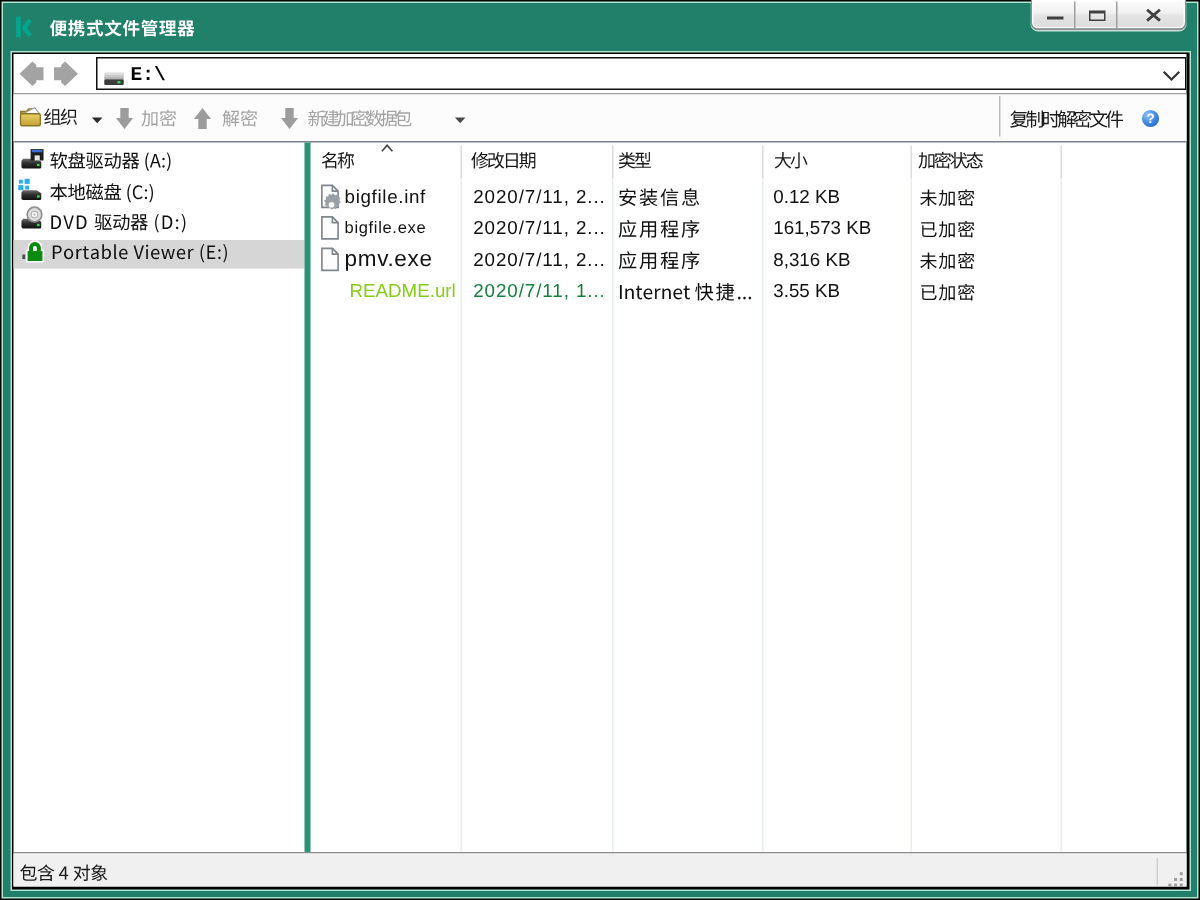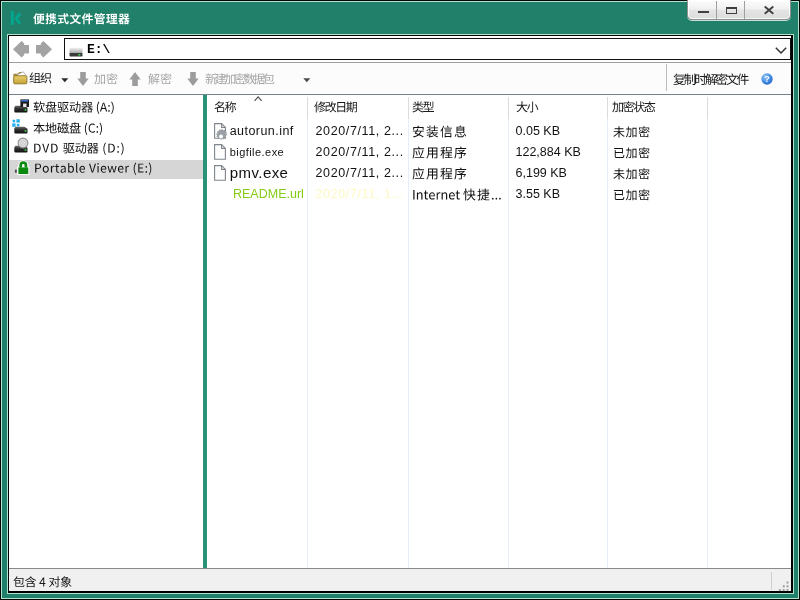--- a/index.html
+++ b/index.html
@@ -213,43 +213,43 @@
       </g>
     </svg>
 <svg class="t" style="left:213.8px;top:144.3px" width="14" height="18">
       <path d="M0.6,0.6 H7.6 L11.4,4.4 V15.2 H0.6 Z" fill="#fdfdfd" stroke="#80868d" stroke-width="1.1"></path>
       <path d="M7.6,0.6 V4.4 H11.4" fill="none" stroke="#80868d" stroke-width="1.1"></path>
     </svg>
 <svg class="t" style="left:213.8px;top:165.4px" width="14" height="18">
       <path d="M0.6,0.6 H7.6 L11.4,4.4 V15.2 H0.6 Z" fill="#fdfdfd" stroke="#80868d" stroke-width="1.1"></path>
       <path d="M7.6,0.6 V4.4 H11.4" fill="none" stroke="#80868d" stroke-width="1.1"></path>
     </svg>
-<div class="abs" style="left:229.7px;top:124.47px;font-size:12.5px;color:#121212;line-height:14px;white-space:pre;letter-spacing:0.45px">autorun.inf</div>
+<div class="abs" style="left:229.7px;top:124.47px;font-size:12.5px;color:#121212;line-height:14px;white-space:pre;letter-spacing:0.45px">bigfile.inf</div>
 <div class="abs" style="left:229.7px;top:145.47px;font-size:11px;color:#121212;line-height:14px;white-space:pre;letter-spacing:0.45px">bigfile.exe</div>
 <div class="abs" style="left:229.7px;top:166.47px;font-size:15px;color:#121212;line-height:14px;white-space:pre;letter-spacing:0.45px">pmv.exe</div>
 <div class="abs" style="left:233px;top:187.47px;font-size:12.5px;color:#84cc16;line-height:14px;white-space:pre">README.url</div>
 <div class="abs" style="left:315.5px;top:124.47px;font-size:12.5px;color:#121212;line-height:14px;white-space:pre;letter-spacing:0.62px">2020/7/11, 2...</div>
 <div class="abs" style="left:315.5px;top:145.47px;font-size:12.5px;color:#121212;line-height:14px;white-space:pre;letter-spacing:0.62px">2020/7/11, 2...</div>
 <div class="abs" style="left:315.5px;top:166.47px;font-size:12.5px;color:#121212;line-height:14px;white-space:pre;letter-spacing:0.62px">2020/7/11, 2...</div>
-<div class="abs" style="left:315.5px;top:187.47px;font-size:12.5px;color:#fef9c3;line-height:14px;white-space:pre;letter-spacing:0.62px">2020/7/11, 1...</div>
+<div class="abs" style="left:315.5px;top:187.47px;font-size:12.5px;color:#15803d;line-height:14px;white-space:pre;letter-spacing:0.62px">2020/7/11, 1...</div>
 <svg class="t" style="left:412px;top:120.9px" width="60" height="21">
       <path transform="translate(0,15.4)" d="M5.3 -10.5C5.5 -10.2 5.7 -9.7 5.9 -9.3H1.2V-6.7H2.2V-8.4H10.6V-6.7H11.6V-9.3H7C6.8 -9.7 6.5 -10.3 6.3 -10.8ZM8.4 -4.8C8 -3.8 7.4 -3 6.7 -2.3C5.8 -2.6 4.9 -3 4 -3.3C4.3 -3.7 4.6 -4.3 5 -4.8ZM3.8 -4.8C3.4 -4.1 2.9 -3.4 2.5 -2.9C3.5 -2.5 4.7 -2.1 5.8 -1.6C4.6 -0.8 3 -0.2 1 0.1C1.3 0.3 1.5 0.8 1.7 1C3.8 0.5 5.5 -0.1 6.9 -1.2C8.5 -0.5 10 0.3 10.9 0.9L11.7 0.1C10.7 -0.5 9.3 -1.2 7.7 -1.9C8.4 -2.7 9 -3.6 9.5 -4.8H12V-5.7H5.5C5.8 -6.4 6.2 -7 6.4 -7.6L5.4 -7.8C5.1 -7.2 4.8 -6.5 4.4 -5.7H0.9V-4.8Z M14.9 -9.5C15.4 -9.1 16.1 -8.5 16.4 -8.1L17 -8.7C16.7 -9.1 16 -9.7 15.5 -10ZM19.6 -4.8C19.8 -4.5 19.9 -4.2 20 -4H14.7V-3.2H19.1C17.9 -2.3 16.1 -1.6 14.5 -1.3C14.7 -1.1 14.9 -0.8 15 -0.6C15.8 -0.8 16.6 -1 17.3 -1.3V-0.5C17.3 0 16.9 0.2 16.7 0.3C16.8 0.5 16.9 0.9 17 1.1C17.3 0.9 17.7 0.8 21.4 0C21.3 -0.2 21.4 -0.6 21.4 -0.8L18.3 -0.1V-1.8C19.1 -2.2 19.8 -2.6 20.3 -3.2C21.3 -1.1 23.2 0.3 25.8 0.9C25.9 0.7 26.1 0.3 26.3 0.2C25.1 -0.1 24 -0.5 23.2 -1.1C23.9 -1.5 24.8 -2 25.4 -2.4L24.7 -2.9C24.2 -2.5 23.3 -2 22.6 -1.6C22 -2 21.6 -2.6 21.3 -3.2H26.1V-4H21.1C21 -4.3 20.8 -4.7 20.5 -5.1ZM22 -10.8V-9H18.9V-8.1H22V-6.1H19.3V-5.3H25.7V-6.1H22.9V-8.1H26V-9H22.9V-10.8ZM14.5 -6.2 14.8 -5.4 17.5 -6.6V-4.7H18.4V-10.8H17.5V-7.5C16.4 -7 15.2 -6.5 14.5 -6.2Z M32.9 -6.8V-6H39.1V-6.8ZM32.9 -5V-4.2H39.1V-5ZM32 -8.6V-7.8H40.1V-8.6ZM34.9 -10.4C35.3 -9.9 35.7 -9.2 35.8 -8.7L36.7 -9.1C36.5 -9.5 36.1 -10.2 35.8 -10.8ZM32.7 -3.1V1H33.6V0.5H38.4V1H39.3V-3.1ZM33.6 -0.3V-2.3H38.4V-0.3ZM31.3 -10.7C30.6 -8.8 29.6 -6.8 28.4 -5.6C28.6 -5.4 28.9 -4.9 28.9 -4.7C29.4 -5.2 29.8 -5.7 30.2 -6.3V1.1H31V-7.9C31.5 -8.7 31.8 -9.6 32.1 -10.4Z M45.4 -7H51.3V-6H45.4ZM45.4 -5.3H51.3V-4.2H45.4ZM45.4 -8.8H51.3V-7.8H45.4ZM45.4 -2.6V-0.5C45.4 0.5 45.8 0.8 47.2 0.8C47.5 0.8 49.9 0.8 50.2 0.8C51.4 0.8 51.7 0.4 51.9 -1.2C51.6 -1.3 51.2 -1.4 51 -1.6C50.9 -0.3 50.8 -0.1 50.1 -0.1C49.6 -0.1 47.7 -0.1 47.3 -0.1C46.5 -0.1 46.3 -0.2 46.3 -0.5V-2.6ZM51.8 -2.5C52.4 -1.7 53 -0.6 53.2 0.2L54.1 -0.3C53.9 -1 53.2 -2 52.6 -2.8ZM43.9 -2.6C43.6 -1.8 43.1 -0.7 42.6 0L43.5 0.4C43.9 -0.3 44.4 -1.4 44.7 -2.3ZM47.4 -3.1C48 -2.5 48.8 -1.6 49.1 -1L49.9 -1.5C49.5 -2.1 48.8 -2.9 48.1 -3.5H52.3V-9.6H48.5C48.7 -9.9 48.9 -10.3 49.1 -10.7L48 -10.9C47.8 -10.5 47.6 -10 47.5 -9.6H44.5V-3.5H48.1Z" fill="#121212"></path>
     </svg>
 <svg class="t" style="left:412px;top:141.9px" width="60" height="21">
       <path transform="translate(0,15.4)" d="M3.4 -6.3C3.9 -4.9 4.5 -3.1 4.8 -1.9L5.7 -2.2C5.4 -3.4 4.8 -5.2 4.2 -6.6ZM6.2 -7C6.6 -5.6 7 -3.8 7.2 -2.6L8.1 -2.9C7.9 -4.1 7.5 -5.8 7 -7.2ZM6 -10.6C6.2 -10.2 6.5 -9.6 6.7 -9.1H1.5V-5.6C1.5 -3.8 1.5 -1.2 0.5 0.6C0.7 0.7 1.1 0.9 1.3 1.1C2.4 -0.8 2.5 -3.7 2.5 -5.6V-8.2H12.1V-9.1H7.8C7.6 -9.6 7.2 -10.3 6.9 -10.9ZM2.7 -0.5V0.4H12.2V-0.5H8.8C9.9 -2.5 10.9 -4.8 11.5 -6.9L10.5 -7.3C10 -5.1 9 -2.5 7.8 -0.5Z M16 -9.9V-5.2C16 -3.4 15.8 -1.1 14.4 0.5C14.6 0.6 15 0.9 15.2 1.1C16.1 0 16.6 -1.5 16.8 -2.9H20V0.9H21V-2.9H24.4V-0.3C24.4 -0.1 24.3 0 24.1 0C23.8 0.1 22.9 0.1 22.1 0C22.2 0.3 22.3 0.7 22.4 0.9C23.6 1 24.3 0.9 24.8 0.8C25.2 0.6 25.4 0.3 25.4 -0.3V-9.9ZM16.9 -8.9H20V-6.9H16.9ZM24.4 -8.9V-6.9H21V-8.9ZM16.9 -6H20V-3.8H16.9C16.9 -4.3 16.9 -4.8 16.9 -5.2ZM24.4 -6V-3.8H21V-6Z M34.8 -9.4H38.7V-7H34.8ZM33.9 -10.2V-6.2H39.6V-10.2ZM33.7 -2.7V-1.8H36.2V-0.2H32.9V0.7H40.3V-0.2H37.2V-1.8H39.8V-2.7H37.2V-4.2H40V-5.1H33.4V-4.2H36.2V-2.7ZM32.6 -10.6C31.7 -10.1 30 -9.8 28.6 -9.5C28.7 -9.3 28.8 -9 28.8 -8.8C29.4 -8.9 30.1 -9 30.7 -9.1V-7.1H28.6V-6.2H30.6C30.1 -4.8 29.2 -3.1 28.4 -2.2C28.5 -2 28.8 -1.6 28.9 -1.3C29.5 -2.1 30.2 -3.4 30.7 -4.7V1H31.7V-4.5C32.1 -4 32.6 -3.3 32.8 -2.9L33.4 -3.7C33.1 -4 32 -5.1 31.7 -5.5V-6.2H33.3V-7.1H31.7V-9.3C32.3 -9.5 32.8 -9.6 33.3 -9.8Z M46.7 -5.6C47.6 -5.2 48.6 -4.7 49.5 -4.3H44.9V-3.5H48.9V-0.1C48.9 0.1 48.9 0.1 48.6 0.2C48.4 0.2 47.5 0.2 46.6 0.1C46.7 0.4 46.9 0.8 46.9 1C48.1 1 48.8 1 49.3 0.9C49.8 0.8 49.9 0.5 49.9 -0.1V-3.5H52.7C52.2 -2.9 51.7 -2.3 51.3 -1.9L52.1 -1.5C52.8 -2.1 53.5 -3.1 54.1 -4.1L53.5 -4.4L53.3 -4.3H50.9L51 -4.4C50.8 -4.6 50.4 -4.7 50.1 -4.9C51.1 -5.5 52.2 -6.3 53 -7.1L52.3 -7.6L52.1 -7.5H45.7V-6.7H51.3C50.7 -6.2 49.9 -5.7 49.2 -5.3C48.6 -5.6 47.9 -5.9 47.3 -6.2ZM48 -10.5C48.2 -10.2 48.5 -9.7 48.6 -9.3H43.5V-5.8C43.5 -3.9 43.4 -1.3 42.4 0.5C42.6 0.6 43 0.9 43.2 1.1C44.3 -0.9 44.5 -3.8 44.5 -5.8V-8.4H54.2V-9.3H49.7C49.5 -9.7 49.2 -10.4 49 -10.8Z" fill="#121212"></path>
     </svg>
 <svg class="t" style="left:412px;top:162.9px" width="60" height="21">
       <path transform="translate(0,15.4)" d="M3.4 -6.3C3.9 -4.9 4.5 -3.1 4.8 -1.9L5.7 -2.2C5.4 -3.4 4.8 -5.2 4.2 -6.6ZM6.2 -7C6.6 -5.6 7 -3.8 7.2 -2.6L8.1 -2.9C7.9 -4.1 7.5 -5.8 7 -7.2ZM6 -10.6C6.2 -10.2 6.5 -9.6 6.7 -9.1H1.5V-5.6C1.5 -3.8 1.5 -1.2 0.5 0.6C0.7 0.7 1.1 0.9 1.3 1.1C2.4 -0.8 2.5 -3.7 2.5 -5.6V-8.2H12.1V-9.1H7.8C7.6 -9.6 7.2 -10.3 6.9 -10.9ZM2.7 -0.5V0.4H12.2V-0.5H8.8C9.9 -2.5 10.9 -4.8 11.5 -6.9L10.5 -7.3C10 -5.1 9 -2.5 7.8 -0.5Z M16 -9.9V-5.2C16 -3.4 15.8 -1.1 14.4 0.5C14.6 0.6 15 0.9 15.2 1.1C16.1 0 16.6 -1.5 16.8 -2.9H20V0.9H21V-2.9H24.4V-0.3C24.4 -0.1 24.3 0 24.1 0C23.8 0.1 22.9 0.1 22.1 0C22.2 0.3 22.3 0.7 22.4 0.9C23.6 1 24.3 0.9 24.8 0.8C25.2 0.6 25.4 0.3 25.4 -0.3V-9.9ZM16.9 -8.9H20V-6.9H16.9ZM24.4 -8.9V-6.9H21V-8.9ZM16.9 -6H20V-3.8H16.9C16.9 -4.3 16.9 -4.8 16.9 -5.2ZM24.4 -6V-3.8H21V-6Z M34.8 -9.4H38.7V-7H34.8ZM33.9 -10.2V-6.2H39.6V-10.2ZM33.7 -2.7V-1.8H36.2V-0.2H32.9V0.7H40.3V-0.2H37.2V-1.8H39.8V-2.7H37.2V-4.2H40V-5.1H33.4V-4.2H36.2V-2.7ZM32.6 -10.6C31.7 -10.1 30 -9.8 28.6 -9.5C28.7 -9.3 28.8 -9 28.8 -8.8C29.4 -8.9 30.1 -9 30.7 -9.1V-7.1H28.6V-6.2H30.6C30.1 -4.8 29.2 -3.1 28.4 -2.2C28.5 -2 28.8 -1.6 28.9 -1.3C29.5 -2.1 30.2 -3.4 30.7 -4.7V1H31.7V-4.5C32.1 -4 32.6 -3.3 32.8 -2.9L33.4 -3.7C33.1 -4 32 -5.1 31.7 -5.5V-6.2H33.3V-7.1H31.7V-9.3C32.3 -9.5 32.8 -9.6 33.3 -9.8Z M46.7 -5.6C47.6 -5.2 48.6 -4.7 49.5 -4.3H44.9V-3.5H48.9V-0.1C48.9 0.1 48.9 0.1 48.6 0.2C48.4 0.2 47.5 0.2 46.6 0.1C46.7 0.4 46.9 0.8 46.9 1C48.1 1 48.8 1 49.3 0.9C49.8 0.8 49.9 0.5 49.9 -0.1V-3.5H52.7C52.2 -2.9 51.7 -2.3 51.3 -1.9L52.1 -1.5C52.8 -2.1 53.5 -3.1 54.1 -4.1L53.5 -4.4L53.3 -4.3H50.9L51 -4.4C50.8 -4.6 50.4 -4.7 50.1 -4.9C51.1 -5.5 52.2 -6.3 53 -7.1L52.3 -7.6L52.1 -7.5H45.7V-6.7H51.3C50.7 -6.2 49.9 -5.7 49.2 -5.3C48.6 -5.6 47.9 -5.9 47.3 -6.2ZM48 -10.5C48.2 -10.2 48.5 -9.7 48.6 -9.3H43.5V-5.8C43.5 -3.9 43.4 -1.3 42.4 0.5C42.6 0.6 43 0.9 43.2 1.1C44.3 -0.9 44.5 -3.8 44.5 -5.8V-8.4H54.2V-9.3H49.7C49.5 -9.7 49.2 -10.4 49 -10.8Z" fill="#121212"></path>
     </svg>
 <svg class="t" style="left:412px;top:183.9px" width="93" height="21">
       <path transform="translate(0,15.4)" d="M1.3 0H2.5V-9.4H1.3Z M4.9 0H6.1V-5C6.8 -5.7 7.3 -6.1 8 -6.1C8.9 -6.1 9.3 -5.6 9.3 -4.2V0H10.5V-4.4C10.5 -6.2 9.8 -7.1 8.4 -7.1C7.4 -7.1 6.7 -6.6 6 -5.9H6L5.9 -7H4.9Z M14.9 0.2C15.3 0.2 15.8 0 16.2 -0.1L16 -1C15.7 -0.9 15.4 -0.8 15.2 -0.8C14.4 -0.8 14.1 -1.3 14.1 -2.1V-6H16V-7H14.1V-8.9H13.1L13 -7L11.9 -6.9V-6H12.9V-2.2C12.9 -0.8 13.4 0.2 14.9 0.2Z M20.4 0.2C21.3 0.2 22.1 -0.1 22.7 -0.5L22.2 -1.3C21.7 -1 21.2 -0.8 20.5 -0.8C19.2 -0.8 18.3 -1.7 18.2 -3.2H22.9C22.9 -3.4 22.9 -3.6 22.9 -3.9C22.9 -5.8 21.9 -7.1 20.2 -7.1C18.6 -7.1 17 -5.7 17 -3.5C17 -1.2 18.5 0.2 20.4 0.2ZM18.2 -4C18.3 -5.4 19.2 -6.2 20.2 -6.2C21.3 -6.2 21.9 -5.4 21.9 -4Z M24.7 0H25.8V-4.5C26.3 -5.6 27 -6.1 27.6 -6.1C27.9 -6.1 28 -6 28.2 -6L28.5 -7C28.2 -7.1 28 -7.1 27.7 -7.1C27 -7.1 26.2 -6.6 25.8 -5.7H25.7L25.6 -7H24.7Z M29.6 0H30.8V-5C31.5 -5.7 32 -6.1 32.7 -6.1C33.6 -6.1 34 -5.6 34 -4.2V0H35.2V-4.4C35.2 -6.2 34.5 -7.1 33 -7.1C32.1 -7.1 31.4 -6.6 30.7 -5.9H30.7L30.6 -7H29.6Z M40.2 0.2C41.2 0.2 41.9 -0.1 42.5 -0.5L42.1 -1.3C41.6 -1 41 -0.8 40.4 -0.8C39.1 -0.8 38.1 -1.7 38.1 -3.2H42.8C42.8 -3.4 42.8 -3.6 42.8 -3.9C42.8 -5.8 41.8 -7.1 40 -7.1C38.4 -7.1 36.9 -5.7 36.9 -3.5C36.9 -1.2 38.4 0.2 40.2 0.2ZM38.1 -4C38.2 -5.4 39.1 -6.2 40.1 -6.2C41.1 -6.2 41.8 -5.4 41.8 -4Z M46.7 0.2C47.1 0.2 47.6 0 48 -0.1L47.8 -1C47.5 -0.9 47.2 -0.8 47 -0.8C46.2 -0.8 45.9 -1.3 45.9 -2.1V-6H47.8V-7H45.9V-8.9H44.9L44.8 -7L43.7 -6.9V-6H44.7V-2.2C44.7 -0.8 45.2 0.2 46.7 0.2Z M53.2 -10.8V1H54.2V-10.8ZM52.1 -8.3C52 -7.2 51.7 -5.8 51.4 -5L52.1 -4.7C52.5 -5.7 52.7 -7.1 52.8 -8.2ZM54.2 -8.4C54.6 -7.6 55 -6.6 55.1 -6L55.9 -6.4C55.7 -7 55.3 -7.9 54.9 -8.7ZM61.3 -4.9H59.4C59.4 -5.4 59.4 -6 59.4 -6.5V-7.8H61.3ZM58.5 -10.8V-8.7H55.9V-7.8H58.5V-6.5C58.5 -6 58.4 -5.4 58.4 -4.9H55.3V-3.9H58.3C57.9 -2.4 57.1 -0.8 54.8 0.3C55.1 0.5 55.4 0.9 55.5 1.1C57.7 -0.1 58.6 -1.7 59.1 -3.3C59.8 -1.3 61 0.3 62.8 1.1C63 0.8 63.3 0.4 63.5 0.2C61.7 -0.5 60.5 -2 59.8 -3.9H63.4V-4.9H62.3V-8.7H59.4V-10.8Z M70.3 -3.4C70.1 -1.7 69.6 -0.3 68.6 0.5C68.8 0.7 69.2 0.9 69.3 1.1C69.9 0.5 70.3 -0.2 70.7 -1C71.5 0.5 72.9 0.9 74.9 0.9H77.1C77.2 0.7 77.3 0.3 77.4 0.1C77 0.1 75.2 0.1 74.9 0.1C74.5 0.1 74.1 0.1 73.7 0V-1.7H76.6V-2.5H73.7V-3.6H76.5V-5.4H77.4V-6.2H76.5V-8H73.7V-8.8H77.1V-9.6H73.7V-10.8H72.8V-9.6H69.6V-8.8H72.8V-8H70.2V-7.2H72.8V-6.2H69.5V-5.4H72.8V-4.4H70.2V-3.6H72.8V-0.2C72 -0.5 71.4 -1 71 -2C71.1 -2.4 71.2 -2.8 71.2 -3.3ZM75.6 -5.4V-4.4H73.7V-5.4ZM75.6 -6.2H73.7V-7.2H75.6ZM67.2 -10.7V-8.2H65.6V-7.3H67.2V-4.6L65.4 -4.1L65.6 -3.2L67.2 -3.7V-0.1C67.2 0.1 67.1 0.1 67 0.1C66.8 0.2 66.3 0.2 65.8 0.1C65.9 0.4 66 0.8 66 1C66.8 1 67.3 1 67.6 0.8C68 0.7 68.1 0.4 68.1 -0.1V-4L69.5 -4.4L69.3 -5.3L68.1 -4.9V-7.3H69.4V-8.2H68.1V-10.7Z M80.8 0.2C81.3 0.2 81.7 -0.2 81.7 -0.7C81.7 -1.3 81.3 -1.6 80.8 -1.6C80.3 -1.6 80 -1.3 80 -0.7C80 -0.2 80.3 0.2 80.8 0.2Z M84.4 0.2C84.8 0.2 85.2 -0.2 85.2 -0.7C85.2 -1.3 84.8 -1.6 84.4 -1.6C83.9 -1.6 83.5 -1.3 83.5 -0.7C83.5 -0.2 83.9 0.2 84.4 0.2Z M87.9 0.2C88.4 0.2 88.8 -0.2 88.8 -0.7C88.8 -1.3 88.4 -1.6 87.9 -1.6C87.5 -1.6 87.1 -1.3 87.1 -0.7C87.1 -0.2 87.5 0.2 87.9 0.2Z" fill="#121212"></path>
     </svg>
-<div class="abs" style="left:515.5px;top:124.47px;font-size:12.5px;color:#121212;line-height:14px;white-space:pre">0.05 KB</div>
-<div class="abs" style="left:515.5px;top:145.47px;font-size:12.5px;color:#121212;line-height:14px;white-space:pre">122,884 KB</div>
-<div class="abs" style="left:515.5px;top:166.47px;font-size:12.5px;color:#121212;line-height:14px;white-space:pre">6,199 KB</div>
+<div class="abs" style="left:515.5px;top:124.47px;font-size:12.5px;color:#121212;line-height:14px;white-space:pre">0.12 KB</div>
+<div class="abs" style="left:515.5px;top:145.47px;font-size:12.5px;color:#121212;line-height:14px;white-space:pre">161,573 KB</div>
+<div class="abs" style="left:515.5px;top:166.47px;font-size:12.5px;color:#121212;line-height:14px;white-space:pre">8,316 KB</div>
 <div class="abs" style="left:515.5px;top:187.47px;font-size:12.5px;color:#121212;line-height:14px;white-space:pre">3.55 KB</div>
 <svg class="t" style="left:613px;top:121.7px" width="41" height="20">
       <path transform="translate(0,14.4)" d="M5.5 -10.1V-8.1H1.6V-7.2H5.5V-5.1H0.7V-4.3H5C3.9 -2.7 2.1 -1.2 0.4 -0.5C0.6 -0.3 0.9 0.1 1.1 0.3C2.7 -0.5 4.3 -2 5.5 -3.6V1H6.5V-3.6C7.6 -2 9.3 -0.5 10.9 0.3C11.1 0.1 11.4 -0.3 11.6 -0.5C9.9 -1.2 8.1 -2.7 7 -4.3H11.3V-5.1H6.5V-7.2H10.5V-8.1H6.5V-10.1Z M19.4 -8.6V0.8H20.3V-0.1H22.6V0.7H23.5V-8.6ZM20.3 -1V-7.7H22.6V-1ZM14.9 -9.9 14.9 -7.8H13.2V-6.9H14.9C14.8 -3.9 14.4 -1.2 12.9 0.3C13.1 0.5 13.4 0.8 13.6 1C15.2 -0.8 15.6 -3.7 15.7 -6.9H17.6C17.5 -2.3 17.4 -0.7 17.1 -0.3C17 -0.2 16.9 -0.1 16.7 -0.1C16.5 -0.1 16 -0.1 15.4 -0.2C15.6 0.1 15.6 0.5 15.7 0.7C16.2 0.8 16.8 0.8 17.1 0.7C17.4 0.7 17.7 0.6 17.9 0.3C18.2 -0.3 18.3 -2 18.4 -7.3C18.4 -7.5 18.4 -7.8 18.4 -7.8H15.8L15.8 -9.9Z M27.3 -6.6C26.9 -5.9 26.4 -5 25.7 -4.5L26.4 -4.1C27.1 -4.6 27.6 -5.5 28 -6.3ZM29.3 -7.5C30.1 -7.2 31 -6.6 31.4 -6.2L31.9 -6.8C31.4 -7.2 30.5 -7.7 29.8 -8.1ZM33.8 -6.1C34.6 -5.5 35.5 -4.5 35.9 -3.9L36.6 -4.4C36.2 -5 35.3 -5.9 34.5 -6.6ZM33.4 -7.7C32.4 -6.5 31.1 -5.6 29.5 -4.8V-6.8H28.7V-4.5V-4.5C27.7 -4.1 26.6 -3.7 25.6 -3.4C25.7 -3.3 26 -2.9 26.1 -2.7C27.1 -3 28 -3.3 29 -3.7C29.2 -3.5 29.6 -3.4 30.3 -3.4C30.6 -3.4 32.6 -3.4 32.9 -3.4C33.9 -3.4 34.2 -3.7 34.3 -5.2C34.1 -5.2 33.8 -5.3 33.5 -5.5C33.5 -4.3 33.4 -4.1 32.8 -4.1C32.4 -4.1 30.7 -4.1 30.4 -4.1L29.9 -4.2C31.6 -5 33.1 -6 34.1 -7.3ZM27 -2.4V0.4H34.4V0.9H35.3V-2.4H34.4V-0.4H31.5V-3H30.6V-0.4H27.9V-2.4ZM30.4 -10.1C30.5 -9.8 30.6 -9.4 30.7 -9H26V-6.7H26.9V-8.2H35.3V-6.7H36.2V-9H31.6C31.6 -9.4 31.4 -9.8 31.3 -10.2Z" fill="#121212"></path>
     </svg>
 <svg class="t" style="left:613px;top:142.7px" width="41" height="20">
       <path transform="translate(0,14.4)" d="M1.1 -9.3V-8.4H9V-5.3H2.7V-7.3H1.8V-1.2C1.8 0.3 2.4 0.6 4.3 0.6C4.8 0.6 8.3 0.6 8.8 0.6C10.8 0.6 11.2 -0 11.4 -2.2C11.2 -2.3 10.8 -2.4 10.5 -2.6C10.3 -0.7 10.1 -0.3 8.8 -0.3C8 -0.3 4.9 -0.3 4.3 -0.3C2.9 -0.3 2.7 -0.4 2.7 -1.2V-4.4H9V-3.8H9.9V-9.3Z M19.4 -8.6V0.8H20.3V-0.1H22.6V0.7H23.5V-8.6ZM20.3 -1V-7.7H22.6V-1ZM14.9 -9.9 14.9 -7.8H13.2V-6.9H14.9C14.8 -3.9 14.4 -1.2 12.9 0.3C13.1 0.5 13.4 0.8 13.6 1C15.2 -0.8 15.6 -3.7 15.7 -6.9H17.6C17.5 -2.3 17.4 -0.7 17.1 -0.3C17 -0.2 16.9 -0.1 16.7 -0.1C16.5 -0.1 16 -0.1 15.4 -0.2C15.6 0.1 15.6 0.5 15.7 0.7C16.2 0.8 16.8 0.8 17.1 0.7C17.4 0.7 17.7 0.6 17.9 0.3C18.2 -0.3 18.3 -2 18.4 -7.3C18.4 -7.5 18.4 -7.8 18.4 -7.8H15.8L15.8 -9.9Z M27.3 -6.6C26.9 -5.9 26.4 -5 25.7 -4.5L26.4 -4.1C27.1 -4.6 27.6 -5.5 28 -6.3ZM29.3 -7.5C30.1 -7.2 31 -6.6 31.4 -6.2L31.9 -6.8C31.4 -7.2 30.5 -7.7 29.8 -8.1ZM33.8 -6.1C34.6 -5.5 35.5 -4.5 35.9 -3.9L36.6 -4.4C36.2 -5 35.3 -5.9 34.5 -6.6ZM33.4 -7.7C32.4 -6.5 31.1 -5.6 29.5 -4.8V-6.8H28.7V-4.5V-4.5C27.7 -4.1 26.6 -3.7 25.6 -3.4C25.7 -3.3 26 -2.9 26.1 -2.7C27.1 -3 28 -3.3 29 -3.7C29.2 -3.5 29.6 -3.4 30.3 -3.4C30.6 -3.4 32.6 -3.4 32.9 -3.4C33.9 -3.4 34.2 -3.7 34.3 -5.2C34.1 -5.2 33.8 -5.3 33.5 -5.5C33.5 -4.3 33.4 -4.1 32.8 -4.1C32.4 -4.1 30.7 -4.1 30.4 -4.1L29.9 -4.2C31.6 -5 33.1 -6 34.1 -7.3ZM27 -2.4V0.4H34.4V0.9H35.3V-2.4H34.4V-0.4H31.5V-3H30.6V-0.4H27.9V-2.4ZM30.4 -10.1C30.5 -9.8 30.6 -9.4 30.7 -9H26V-6.7H26.9V-8.2H35.3V-6.7H36.2V-9H31.6C31.6 -9.4 31.4 -9.8 31.3 -10.2Z" fill="#121212"></path>
     </svg>
 <svg class="t" style="left:613px;top:163.7px" width="41" height="20">
       <path transform="translate(0,14.4)" d="M5.5 -10.1V-8.1H1.6V-7.2H5.5V-5.1H0.7V-4.3H5C3.9 -2.7 2.1 -1.2 0.4 -0.5C0.6 -0.3 0.9 0.1 1.1 0.3C2.7 -0.5 4.3 -2 5.5 -3.6V1H6.5V-3.6C7.6 -2 9.3 -0.5 10.9 0.3C11.1 0.1 11.4 -0.3 11.6 -0.5C9.9 -1.2 8.1 -2.7 7 -4.3H11.3V-5.1H6.5V-7.2H10.5V-8.1H6.5V-10.1Z M19.4 -8.6V0.8H20.3V-0.1H22.6V0.7H23.5V-8.6ZM20.3 -1V-7.7H22.6V-1ZM14.9 -9.9 14.9 -7.8H13.2V-6.9H14.9C14.8 -3.9 14.4 -1.2 12.9 0.3C13.1 0.5 13.4 0.8 13.6 1C15.2 -0.8 15.6 -3.7 15.7 -6.9H17.6C17.5 -2.3 17.4 -0.7 17.1 -0.3C17 -0.2 16.9 -0.1 16.7 -0.1C16.5 -0.1 16 -0.1 15.4 -0.2C15.6 0.1 15.6 0.5 15.7 0.7C16.2 0.8 16.8 0.8 17.1 0.7C17.4 0.7 17.7 0.6 17.9 0.3C18.2 -0.3 18.3 -2 18.4 -7.3C18.4 -7.5 18.4 -7.8 18.4 -7.8H15.8L15.8 -9.9Z M27.3 -6.6C26.9 -5.9 26.4 -5 25.7 -4.5L26.4 -4.1C27.1 -4.6 27.6 -5.5 28 -6.3ZM29.3 -7.5C30.1 -7.2 31 -6.6 31.4 -6.2L31.9 -6.8C31.4 -7.2 30.5 -7.7 29.8 -8.1ZM33.8 -6.1C34.6 -5.5 35.5 -4.5 35.9 -3.9L36.6 -4.4C36.2 -5 35.3 -5.9 34.5 -6.6ZM33.4 -7.7C32.4 -6.5 31.1 -5.6 29.5 -4.8V-6.8H28.7V-4.5V-4.5C27.7 -4.1 26.6 -3.7 25.6 -3.4C25.7 -3.3 26 -2.9 26.1 -2.7C27.1 -3 28 -3.3 29 -3.7C29.2 -3.5 29.6 -3.4 30.3 -3.4C30.6 -3.4 32.6 -3.4 32.9 -3.4C33.9 -3.4 34.2 -3.7 34.3 -5.2C34.1 -5.2 33.8 -5.3 33.5 -5.5C33.5 -4.3 33.4 -4.1 32.8 -4.1C32.4 -4.1 30.7 -4.1 30.4 -4.1L29.9 -4.2C31.6 -5 33.1 -6 34.1 -7.3ZM27 -2.4V0.4H34.4V0.9H35.3V-2.4H34.4V-0.4H31.5V-3H30.6V-0.4H27.9V-2.4ZM30.4 -10.1C30.5 -9.8 30.6 -9.4 30.7 -9H26V-6.7H26.9V-8.2H35.3V-6.7H36.2V-9H31.6C31.6 -9.4 31.4 -9.8 31.3 -10.2Z" fill="#121212"></path>
     </svg>

